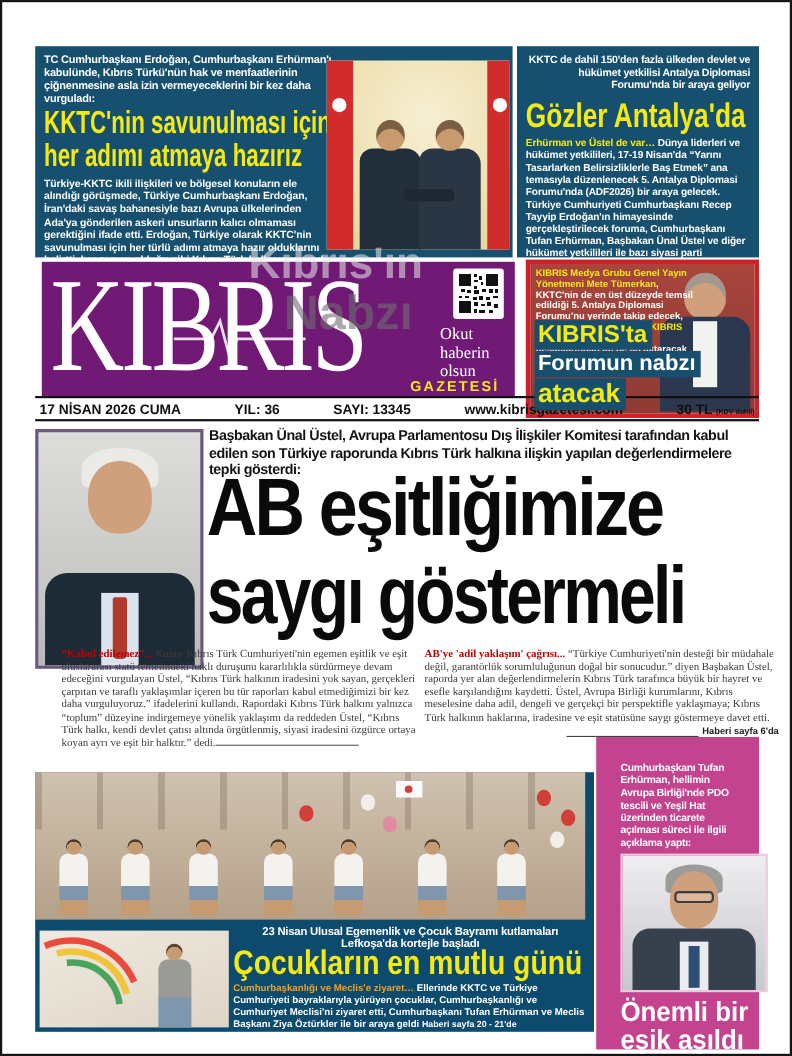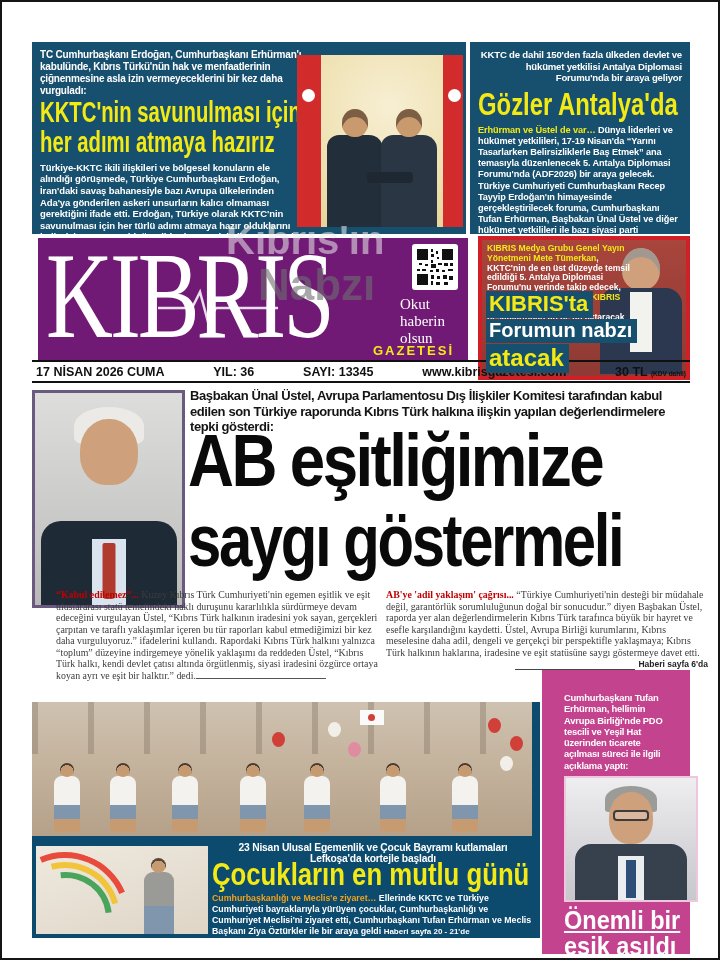--- a/index.html
+++ b/index.html
@@ -140,21 +140,21 @@
   .h-photo .hair { position:absolute; left:50%; top:8px; transform:translateX(-50%); width:52px; height:26px;
                    border-radius:50% 50% 10% 10%; background:#9b9b98; }
   .h-photo .head { position:absolute; left:50%; top:14px; transform:translateX(-50%); width:44px; height:52px;
                    border-radius:48% 48% 44% 44%; background:#cfa07c; }
   .h-photo .glasses { position:absolute; left:50%; top:32px; transform:translateX(-50%); width:36px; height:11px;
                    border:2px solid #3c3c3c; border-radius:4px; background:rgba(255,255,255,.25); }
   .h-photo .suit { position:absolute; left:50%; bottom:0; transform:translateX(-50%); width:112px; height:56px;
                    background:#37404d; border-radius:16px 16px 0 0; }
   .h-photo .shirt { position:absolute; left:50%; bottom:0; transform:translateX(-50%); width:26px; height:44px; background:#e9edf0; }
   .h-photo .tie { position:absolute; left:50%; bottom:2px; transform:translateX(-50%); width:10px; height:38px; background:#2e4e78; }
-  .h-hl { margin-top:5px; font-weight:bold;text-decoration:underline; }
+  .h-hl { margin-top:5px; font-weight:bold; }
   .h-hl .l { font-size:25px; line-height:1.06; white-space:nowrap; transform:scaleX(0.94); transform-origin:left; }
   .h-ref { display:flex; align-items:flex-end; justify-content:flex-end; font-size:8px; font-weight:bold; margin-top:2px; }
   .h-ref .rule { width:70px; border-bottom:1px solid #fff; height:6px; margin-right:3px; }
 </style>
 </head>
 <body>
 
 <div class="page">
 
   <section class="abs box-navy story-tl">

